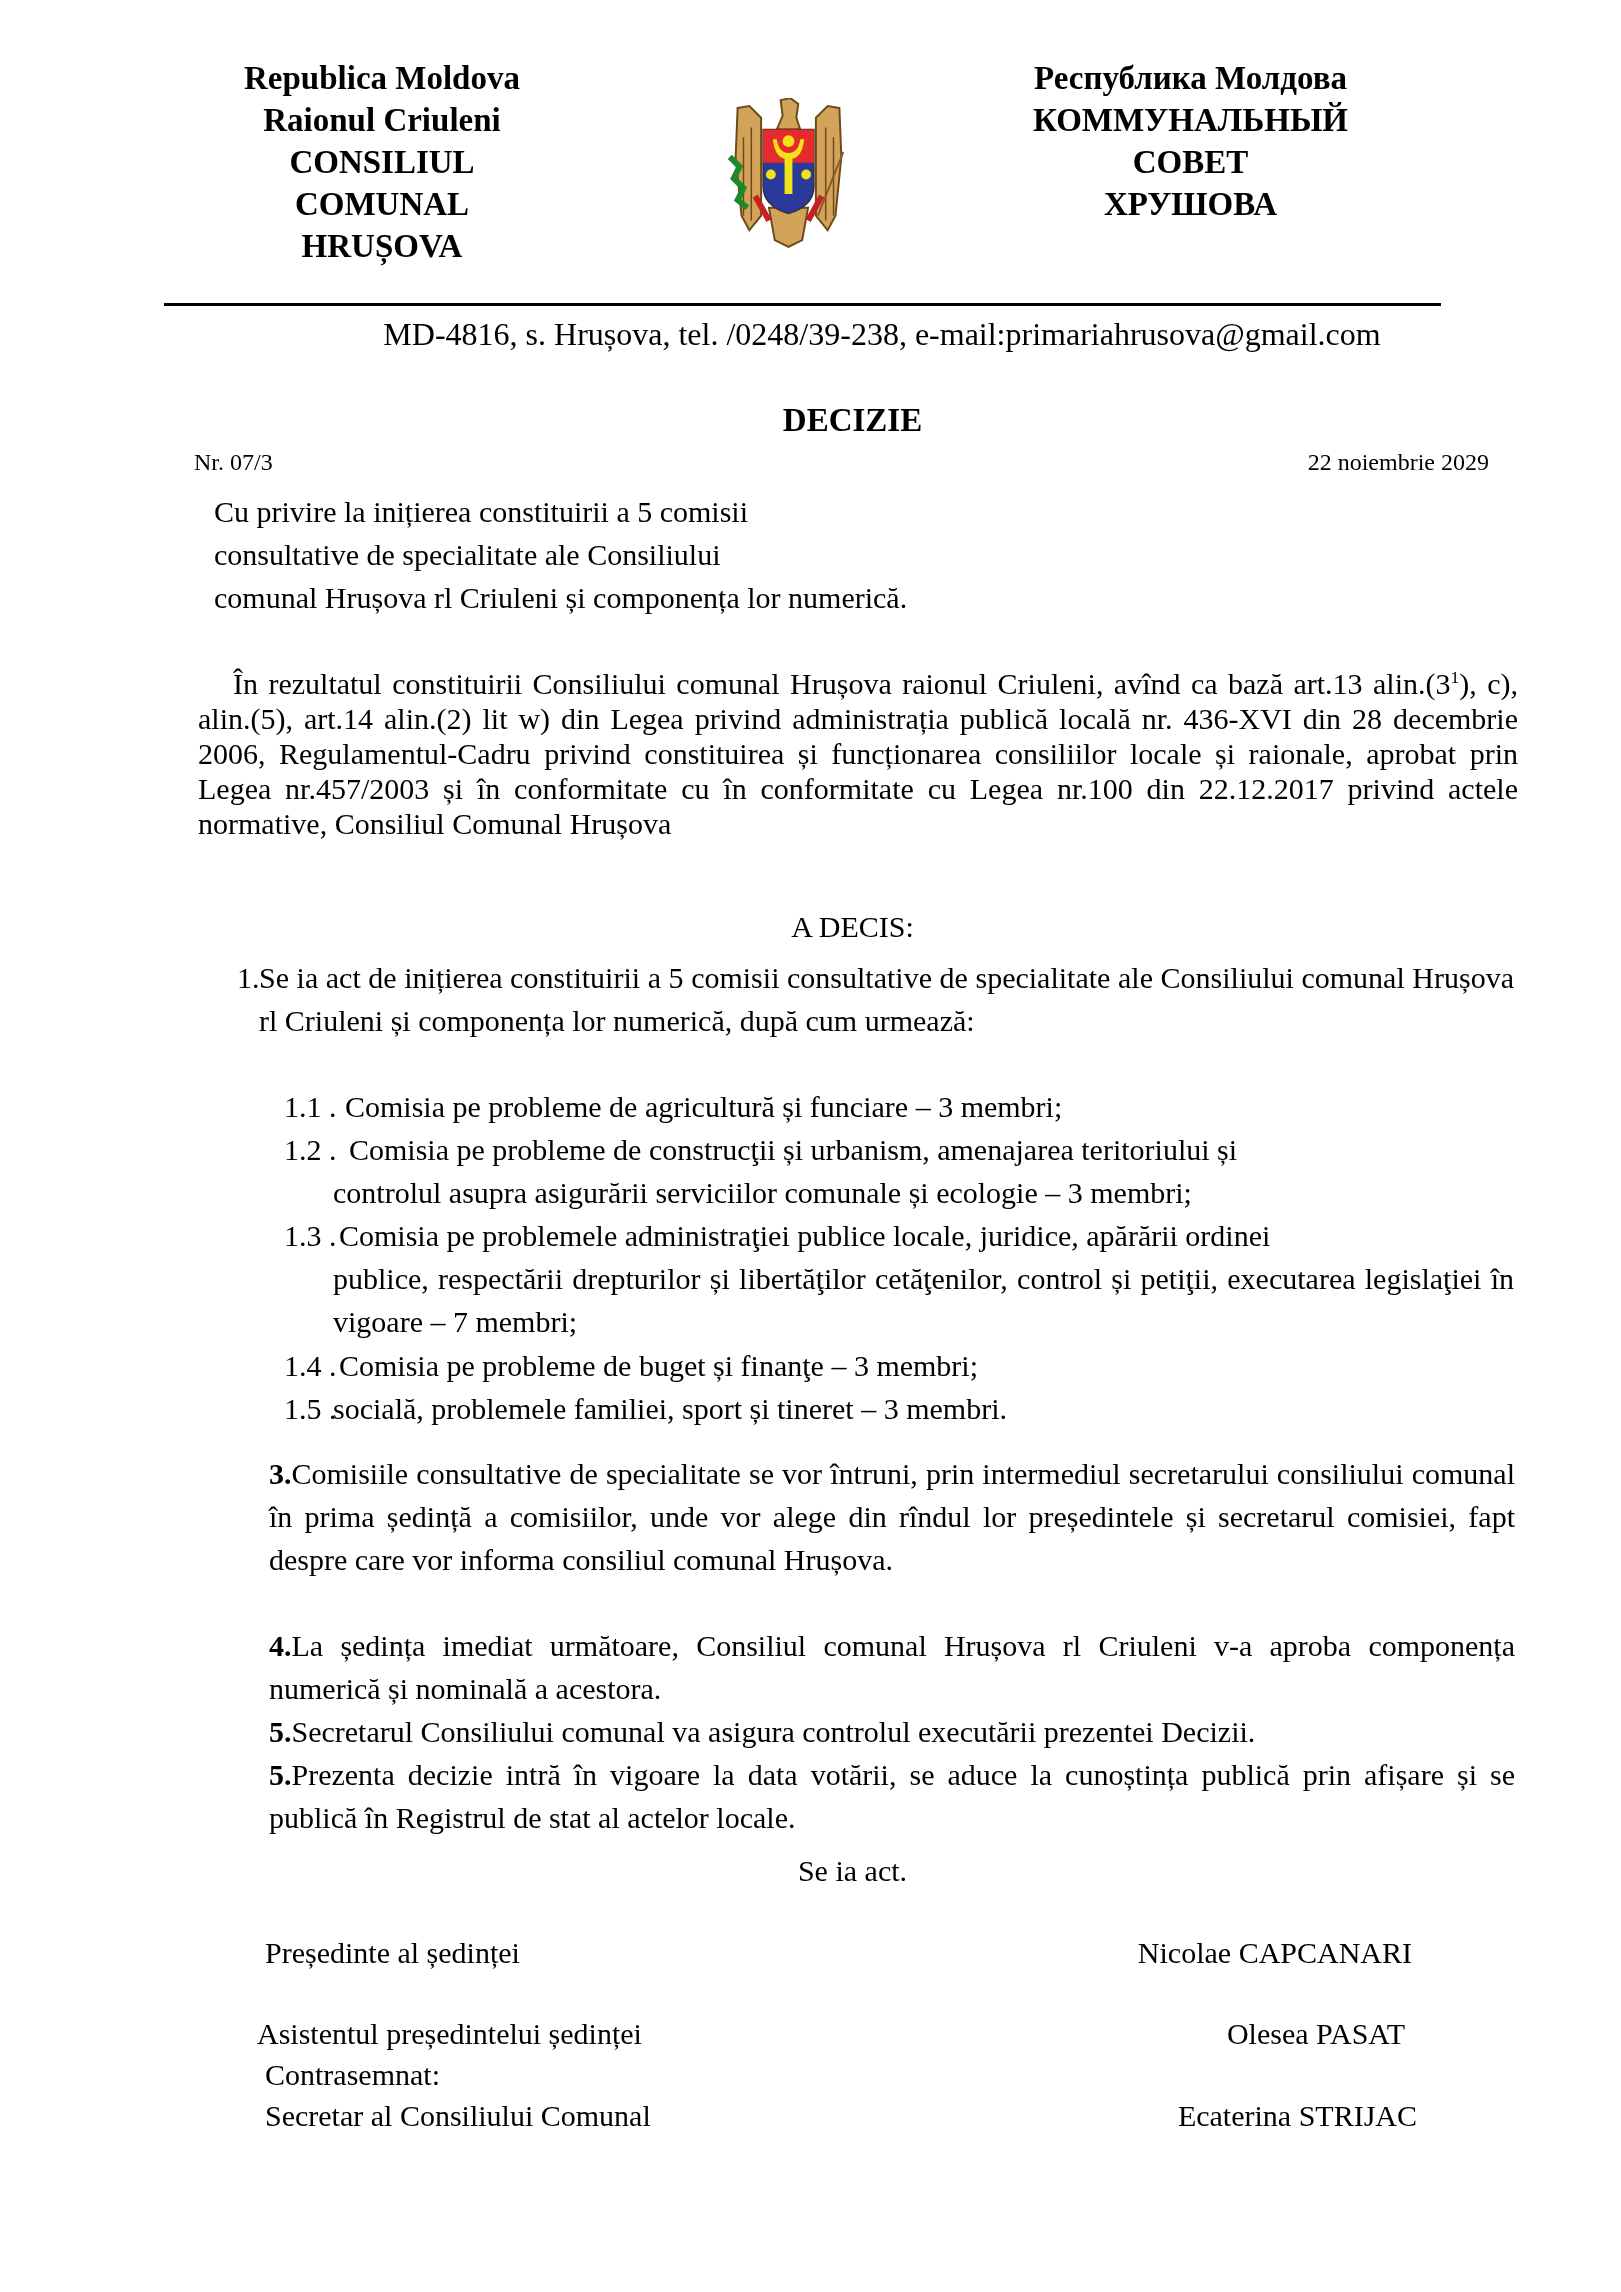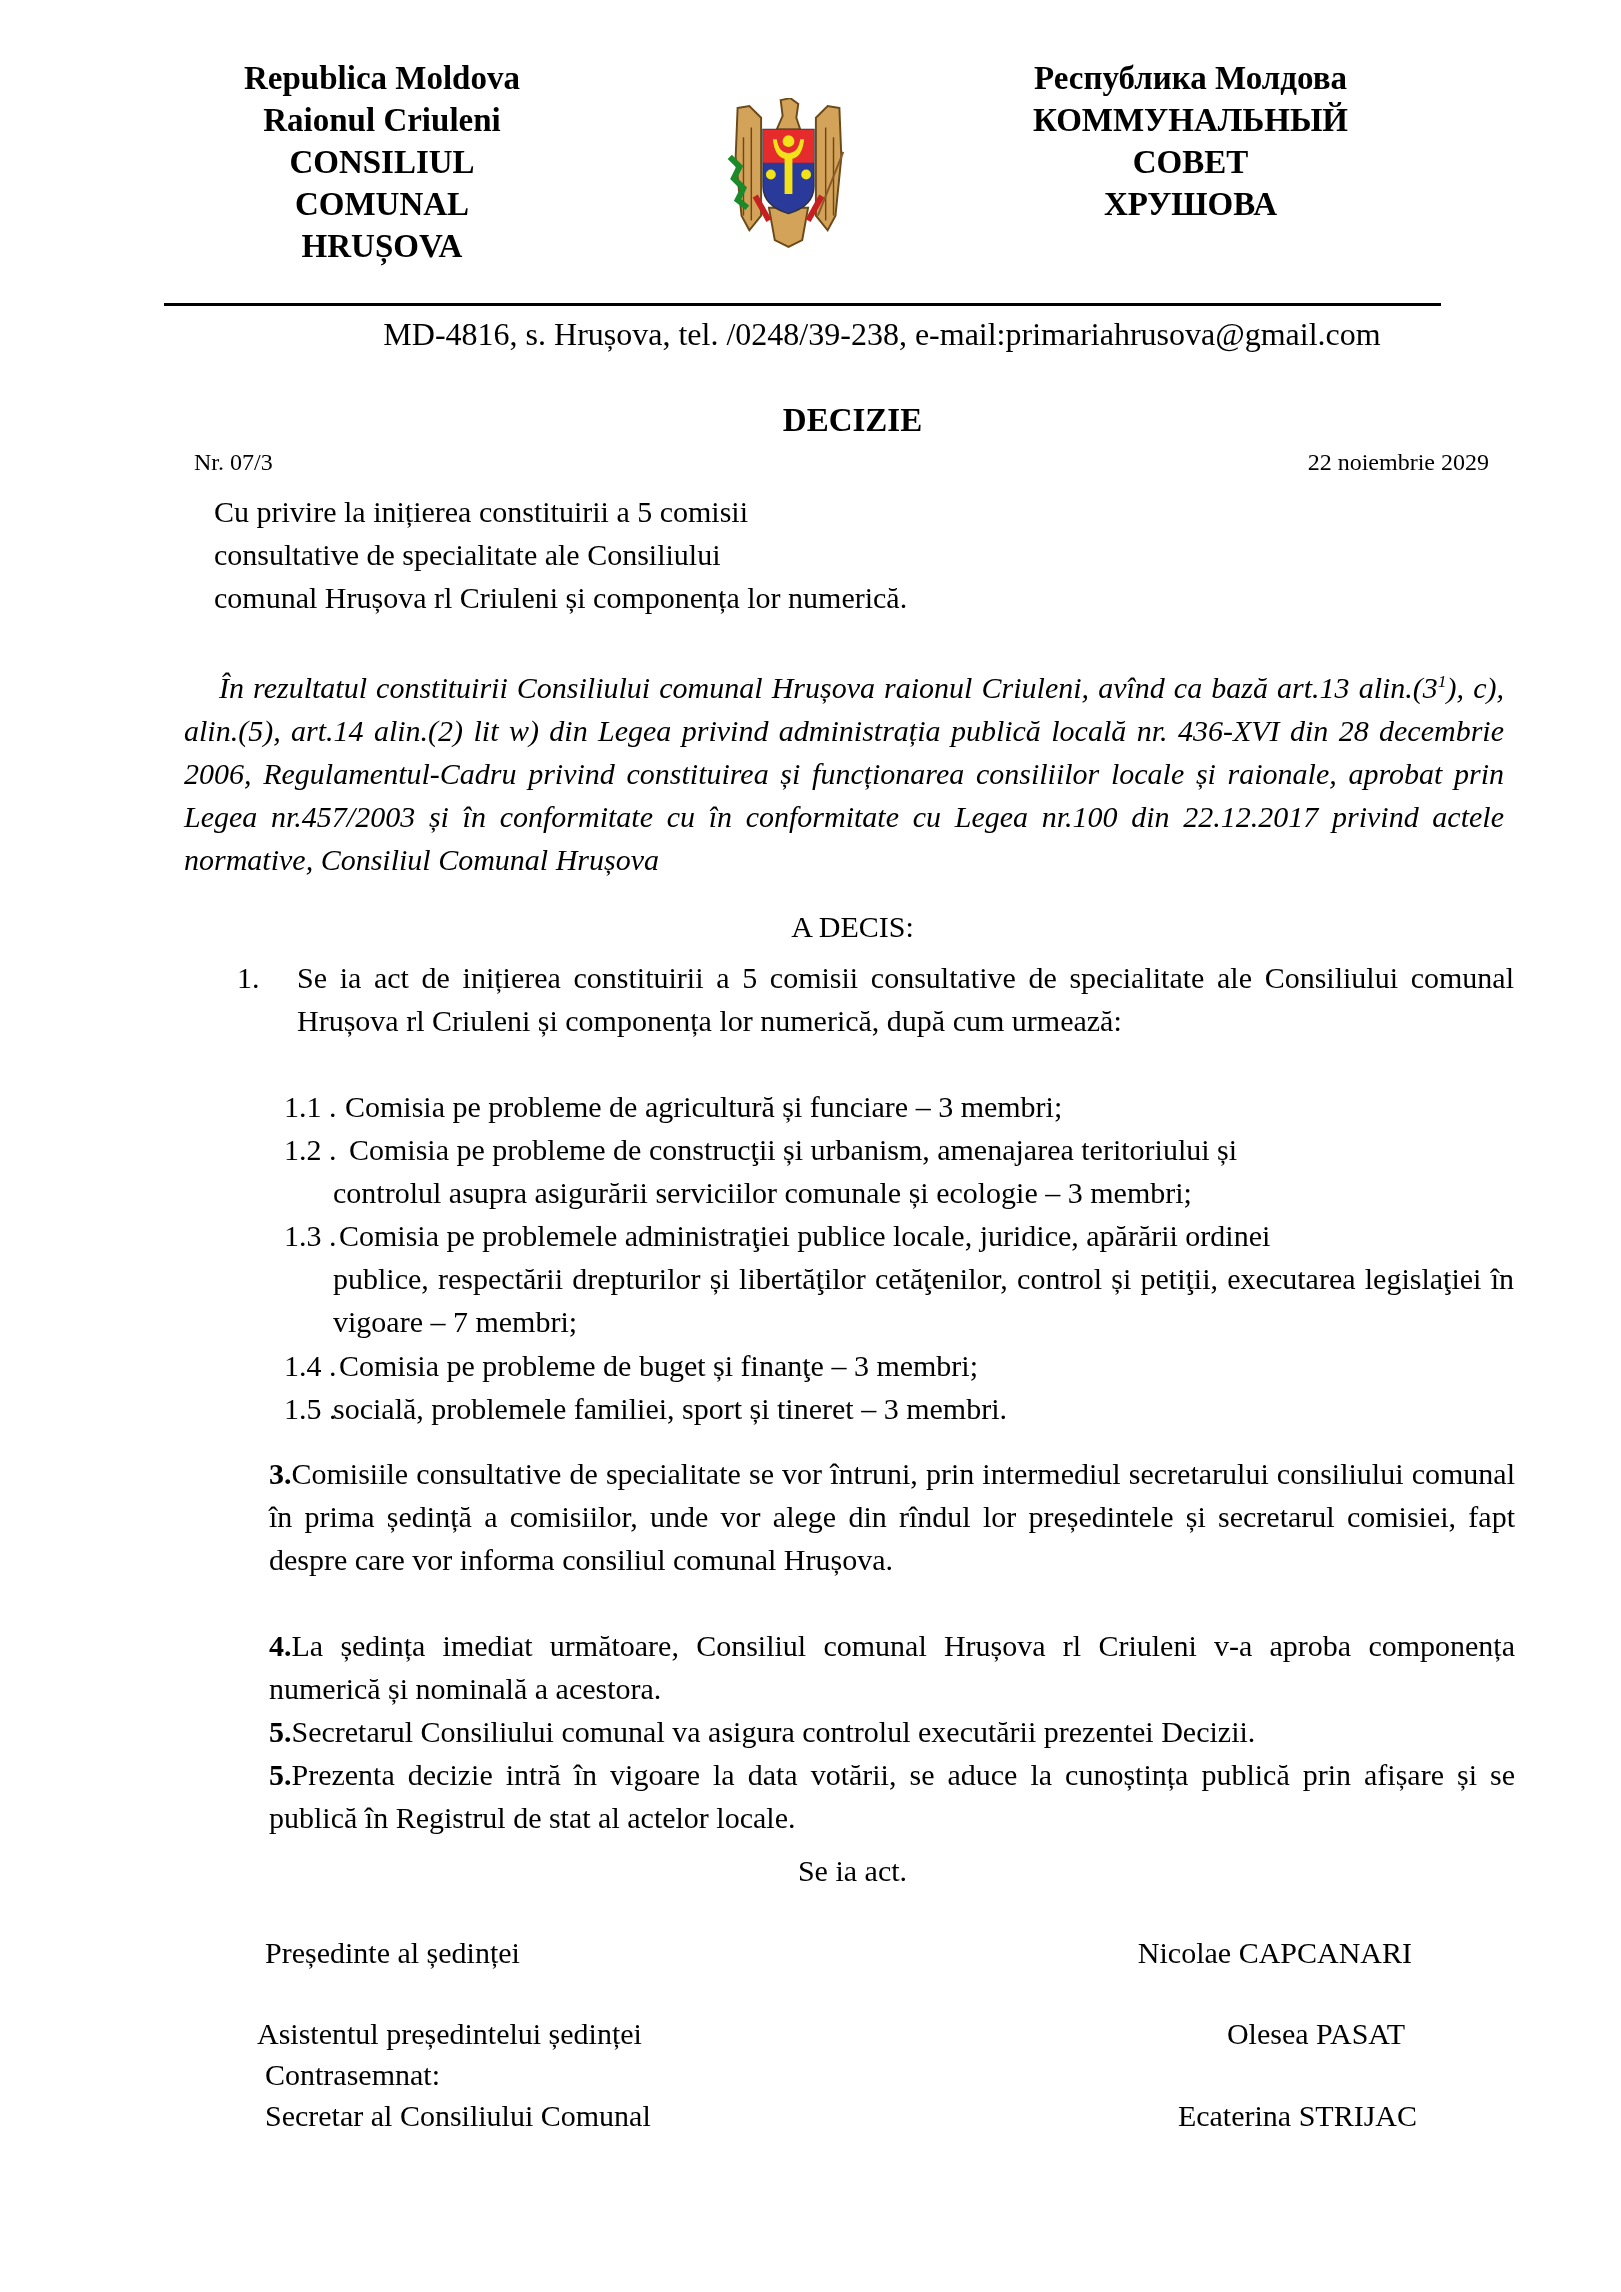--- a/index.html
+++ b/index.html
@@ -11,26 +11,26 @@
   #hdr-left { left:196px; width:372px; }
   #hdr-right { left:980px; width:421px; }
   #emblem { position:absolute; left:720px; top:98px; width:137px; height:152px; }
   #rule { position:absolute; left:164px; top:303px; width:1277px; height:2.9px; background:#000; }
   #contact { position:absolute; left:147px; width:1470px; top:316px; text-align:center; font-weight:normal; font-size:32px; }
   #title { position:absolute; left:0; width:1705px; top:402px; text-align:center; font-weight:bold; font-size:33px; }
   .t { font-size:24px; }
   #nr { left:194px; top:449px; }
   #date { right:132px; top:449px; }
   #subject { position:absolute; left:214px; top:490px; font-size:30px; line-height:43px; }
-  .para { position:absolute; left:184px; width:1320px; font-size:30px; line-height:43px; text-align:justify;font-style:italic; }
+  .para { position:absolute; left:198px; width:1320px; font-size:30px; line-height:35px; text-align:justify; }
   #intro { top:660px; text-indent:35px; }
   #decis { position:absolute; left:0; width:1705px; top:910px; text-align:center; font-size:30px; }
   #item1 { position:absolute; left:237px; width:1277px; top:956px; font-size:30px; line-height:43px; text-align:justify; }
   #item1 .num { position:absolute; left:0; top:0; }
-  #item1 .txt { margin-left:60px; display:block; }
+  #item1 .txt { margin-left:22px; display:block; }
   .sub { position:absolute; left:284px; width:1230px; font-size:30px; line-height:43px; text-align:justify; }
   .sub .num { position:absolute; left:0; top:0; }
   .sub .first { display:block; padding-left:65px; }
   .sub .rest { display:block; padding-left:49px; }
   .clause { position:absolute; left:269px; width:1246px; font-size:30px; line-height:43px; text-align:justify; }
   .clause b { font-weight:bold; }
   #se-ia-act { position:absolute; left:0; width:1705px; top:1854px; text-align:center; font-size:30px; }
   .sig { position:absolute; font-size:30px; white-space:nowrap; }
   .sig-r { position:absolute; font-size:30px; white-space:nowrap; text-align:right; }
 </style>

